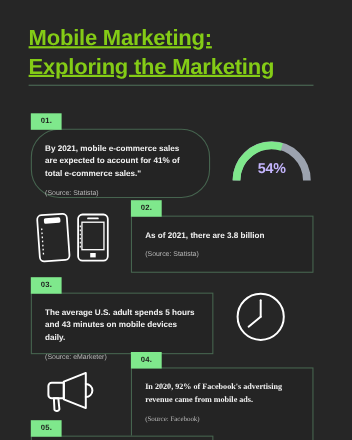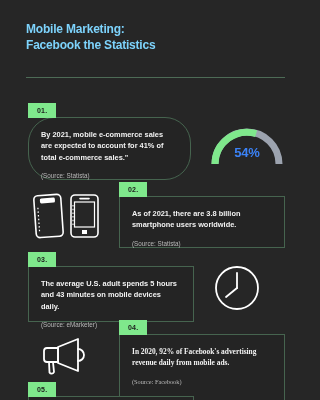--- a/index.html
+++ b/index.html
@@ -25,26 +25,27 @@
   }
 
   
   .header {
     position: absolute;
     left: 26px;
     top: 22px;
     width: 262px;
   }
   .title-line {
-    font-size: 12px;
+    font-size: 20px;
     font-weight: bold;
     line-height: 1.30;
     letter-spacing: -0.2px;
-    color: #7dd3fc;
+    color: #84cc16;
     white-space: nowrap;
+    text-decoration: underline;
   }
   .title-divider {
     position: absolute;
     left: 26px;
     top: 77px;
     width: 259px;
     height: 1px;
     background: #4d6b56;
   }
 
@@ -117,21 +118,21 @@
   }
   .gauge svg { display: block; }
   .gauge-value {
     position: absolute;
     left: 0;
     top: 27px;
     width: 86px;
     text-align: center;
     font-size: 13px;
     font-weight: bold;
-    color: #3b82f6;
+    color: #c4b5fd;
     letter-spacing: -0.2px;
   }
 
   
   .icon-phones {
     position: absolute;
     left: 26px;
     top: 192px;
     width: 78px;
     height: 48px;
@@ -154,21 +155,21 @@
   .icon-clock svg,
   .icon-megaphone svg { display: block; }
 </style>
 </head>
 <body>
 
 <div class="page">
 
   <div class="header">
     <div class="title-line">Mobile Marketing:</div>
-    <div class="title-line">Facebook the Statistics</div>
+    <div class="title-line">Exploring the Marketing</div>
   </div>
   <div class="title-divider"></div>
 
   <div class="stat-block" id="block-01">
     <div class="badge">01.</div>
     <div class="card">
       <div class="card-inner">
         <p class="stat-text">
           <span>By 2021, mobile e-commerce sales</span><br>
           <span>are expected to account for 41% of</span><br>
@@ -205,21 +206,20 @@
       </g>
     </svg>
   </div>
 
   <div class="stat-block" id="block-02">
     <div class="badge">02.</div>
     <div class="card">
       <div class="card-inner">
         <p class="stat-text">
           <span>As of 2021, there are 3.8 billion</span><br>
-          <span>smartphone users worldwide.</span>
         </p>
         <p class="stat-source">(Source: Statista)</p>
       </div>
     </div>
   </div>
 
   <div class="stat-block" id="block-03">
     <div class="badge">03.</div>
     <div class="card">
       <div class="card-inner">
@@ -248,21 +248,21 @@
       <path d="M9 28 L13 28 L14 38 A2.5 2.5 0 0 1 9.5 38.5 Z" fill="none" stroke="#ffffff" stroke-width="1.8" stroke-linejoin="round"></path>
     </svg>
   </div>
 
   <div class="stat-block" id="block-04">
     <div class="badge">04.</div>
     <div class="card">
       <div class="card-inner">
         <p class="stat-text">
           <span>In 2020, 92% of Facebook's advertising</span><br>
-          <span>revenue daily from mobile ads.</span>
+          <span>revenue came from mobile ads.</span>
         </p>
         <p class="stat-source">(Source: Facebook)</p>
       </div>
     </div>
   </div>
 
   <div class="stat-block" id="block-05">
     <div class="badge">05.</div>
     <div class="card">
       <div class="card-inner">

